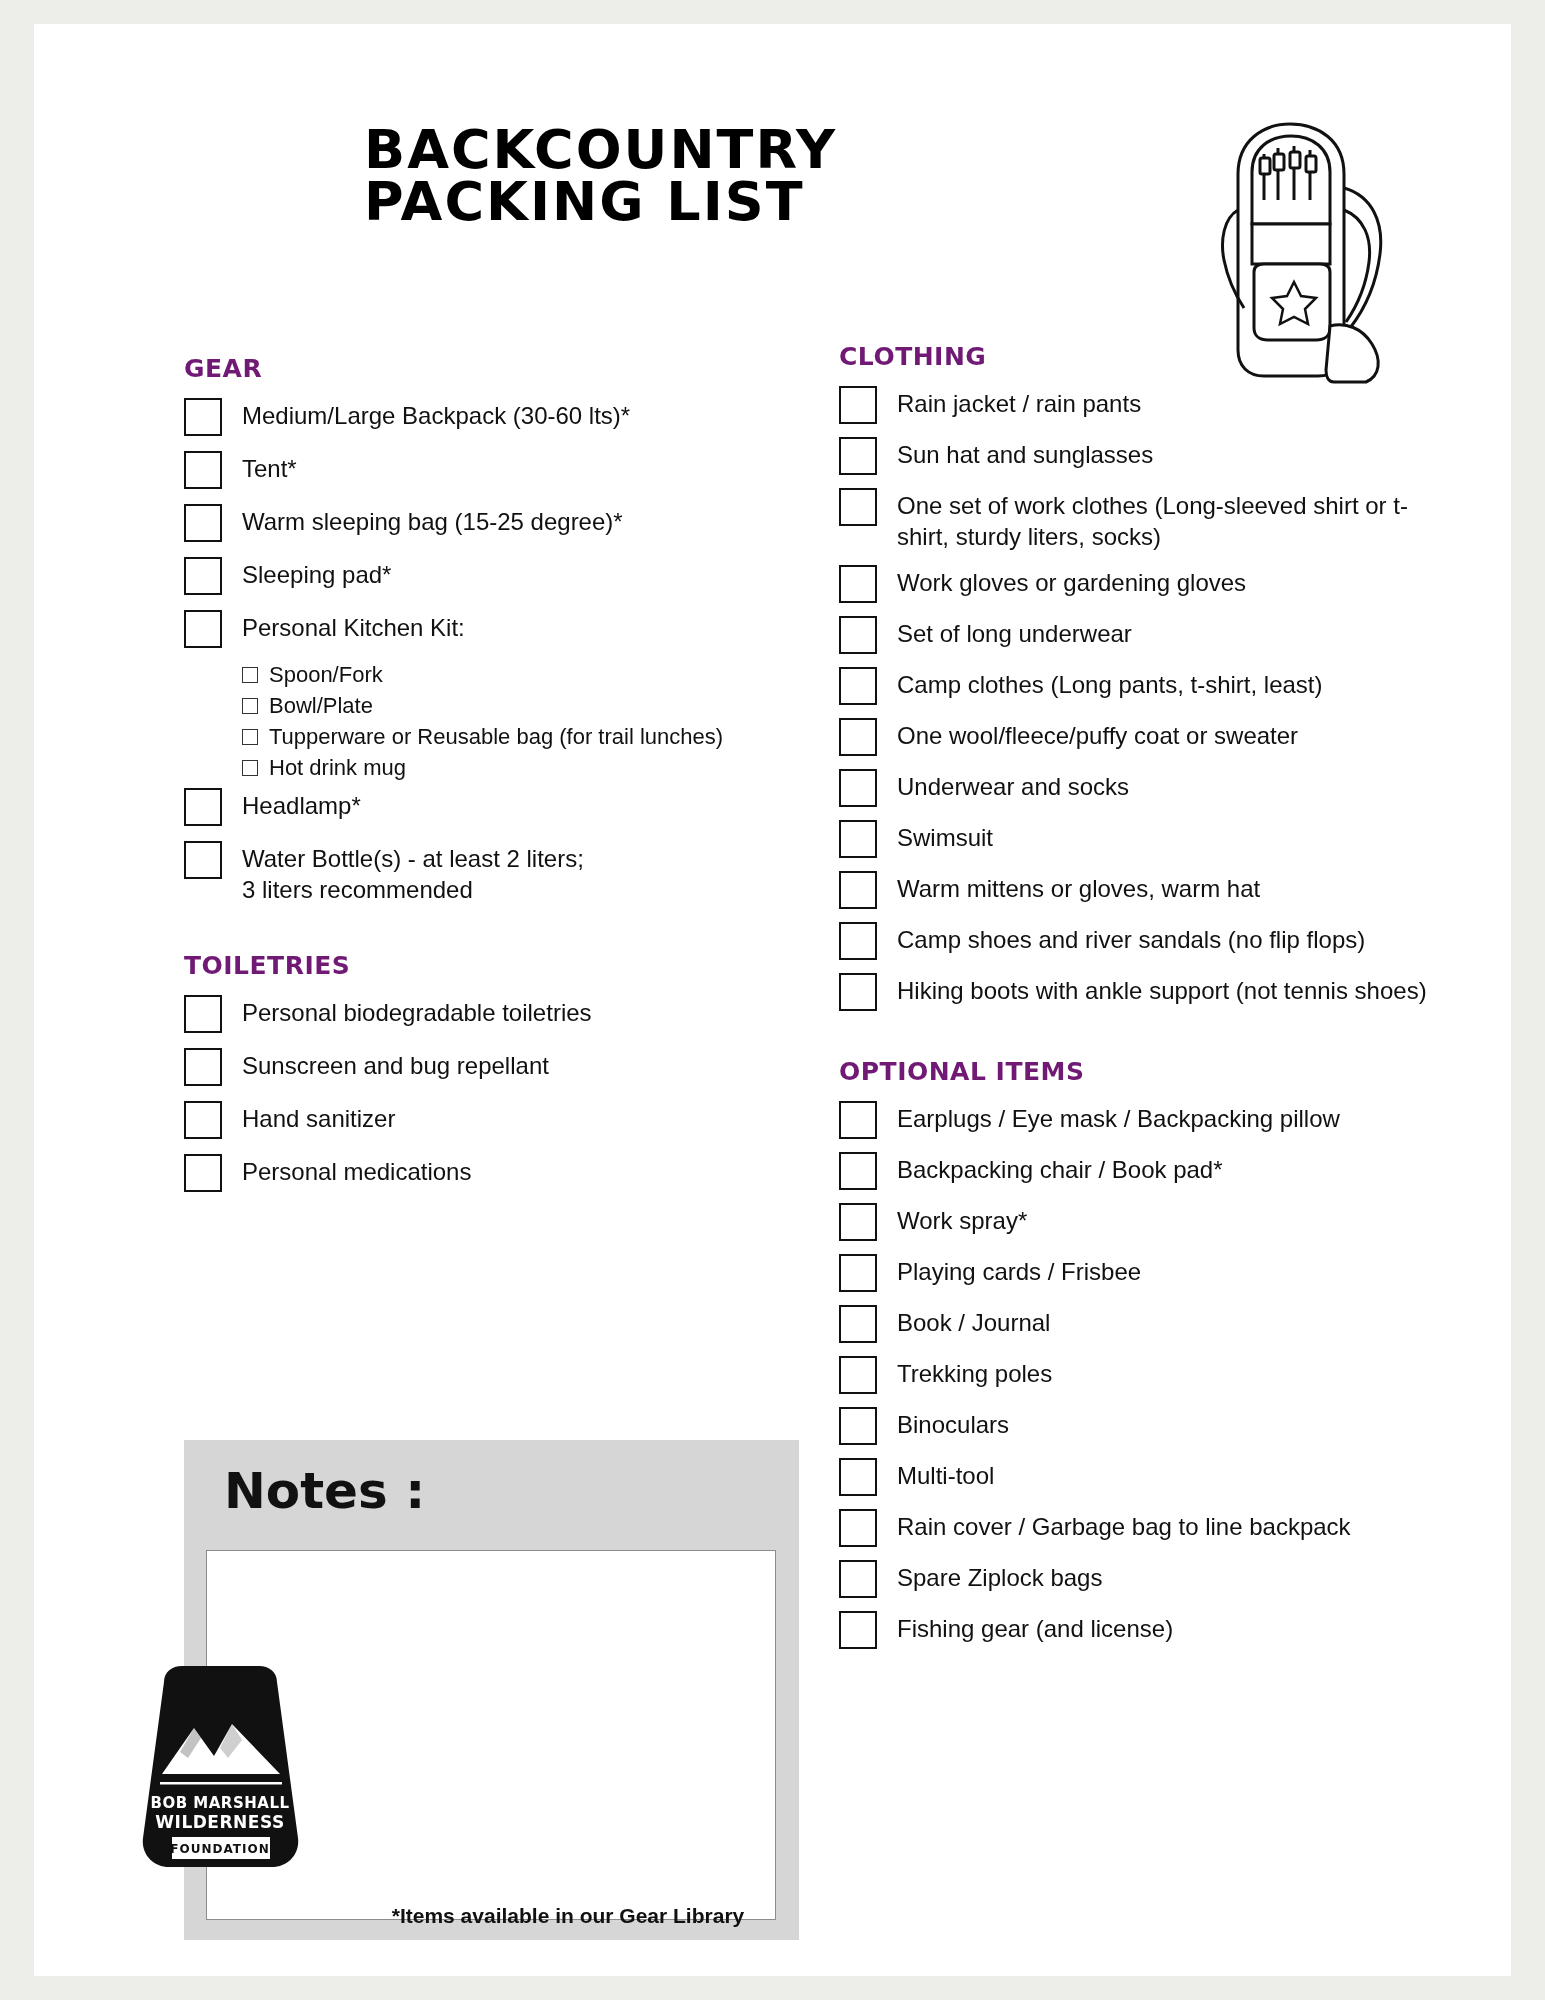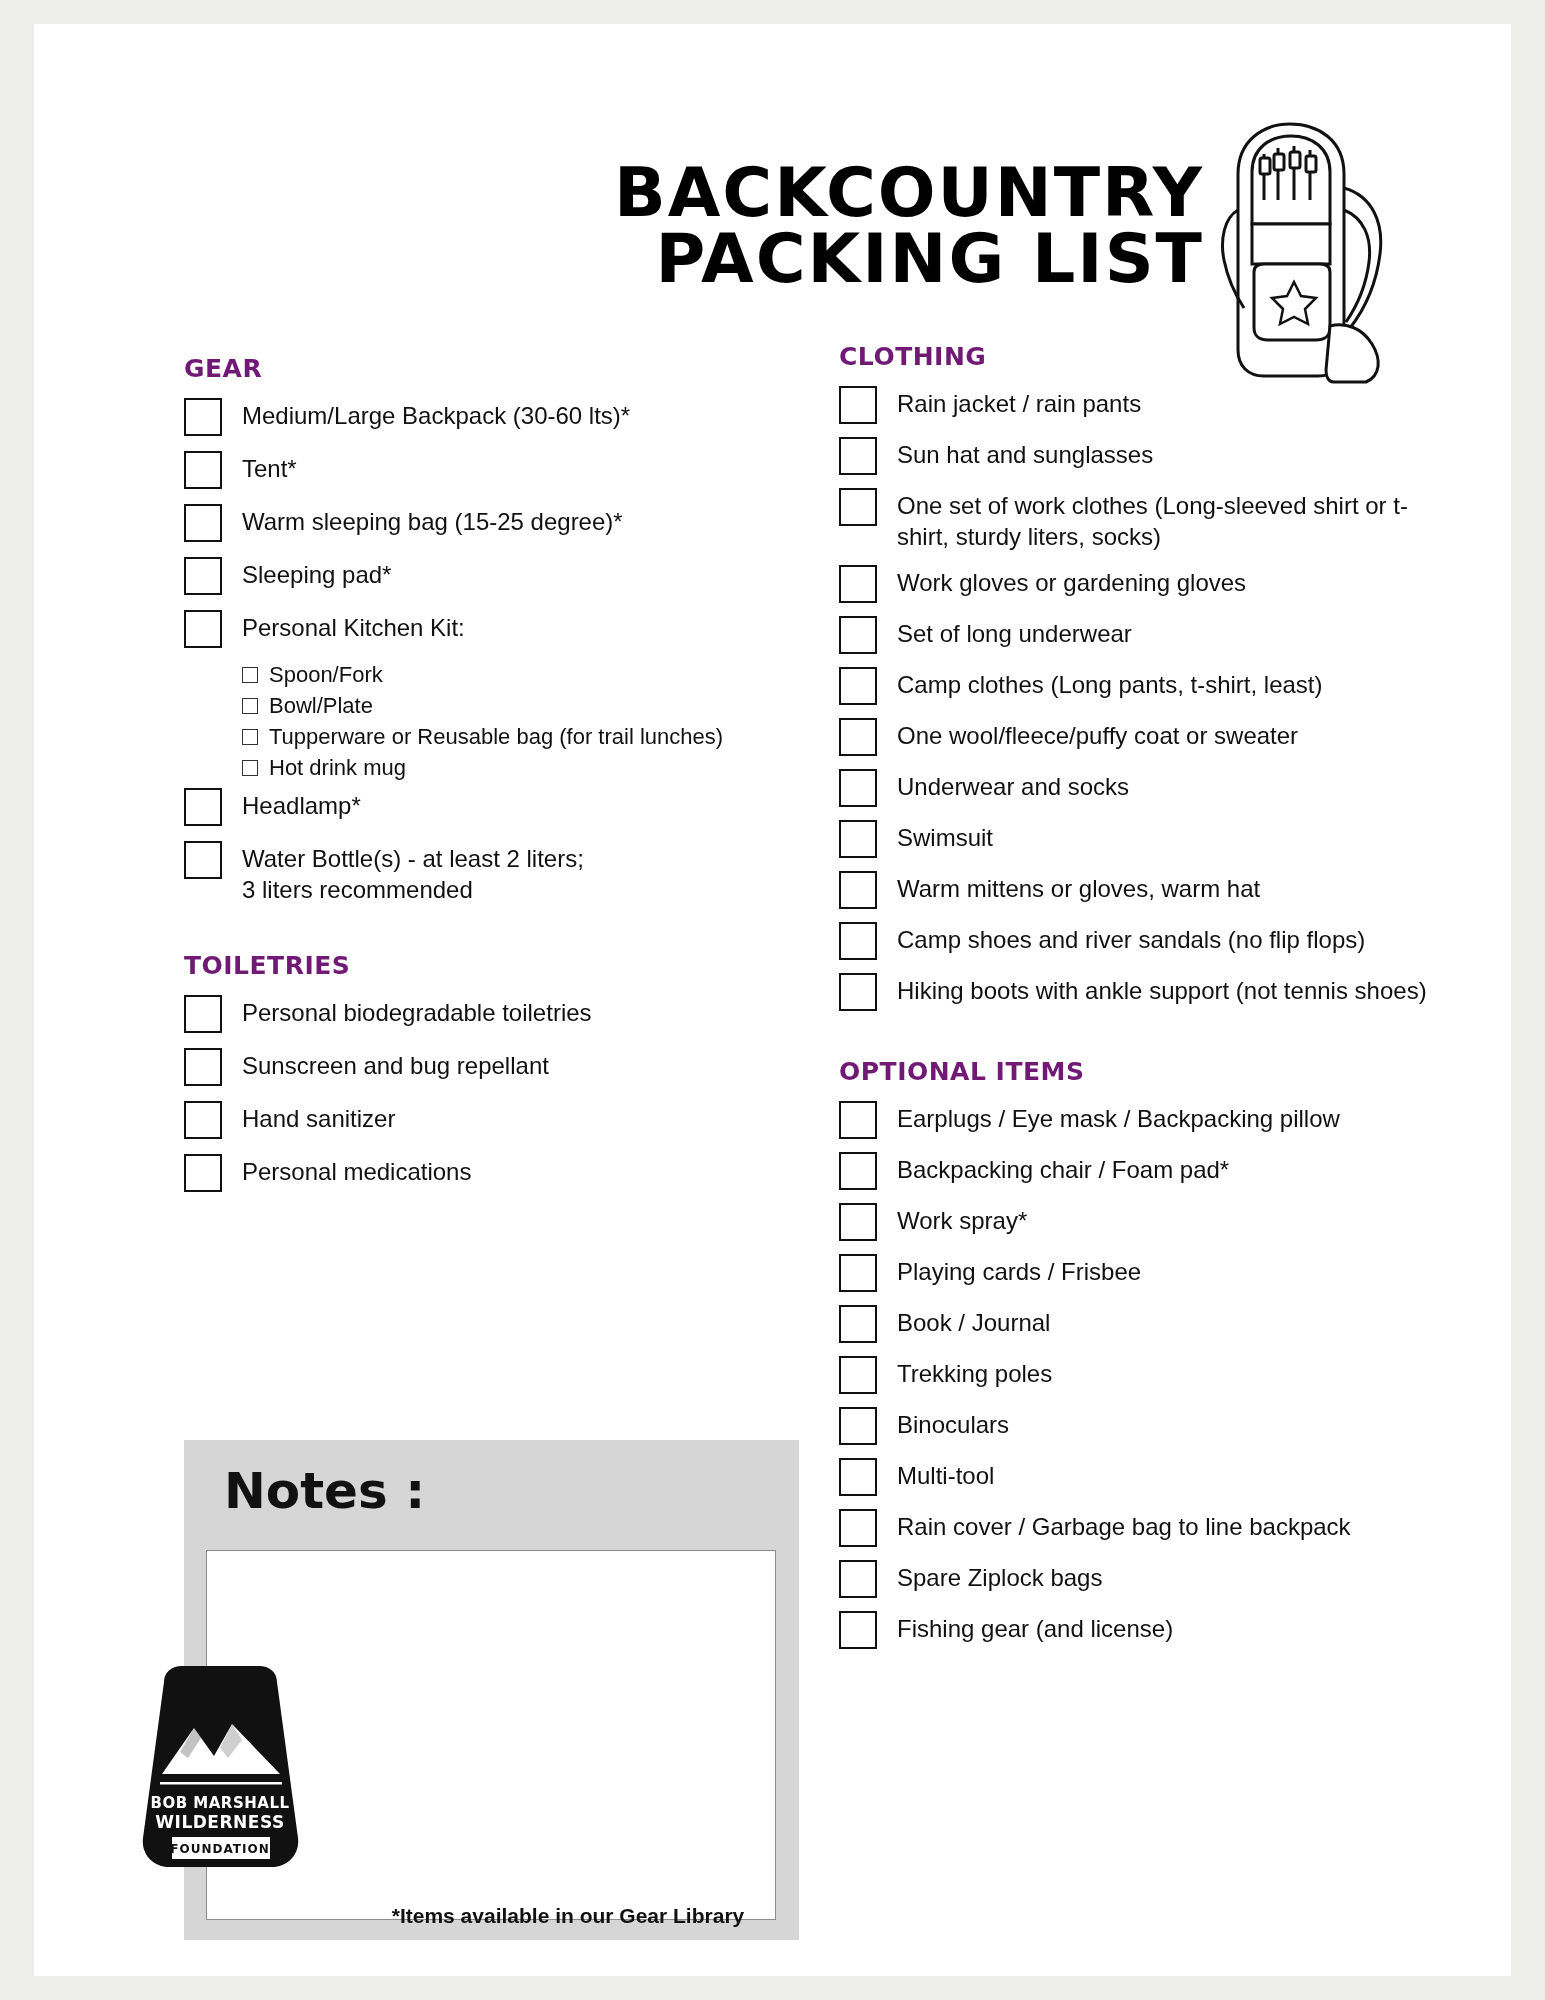--- a/index.html
+++ b/index.html
@@ -24,28 +24,27 @@
     height: 1952px;
     background: #ffffff;
   }
 
   
   .title {
     position: absolute;
     left: 330px;
     top: 100px;
     width: 840px;
-    text-align: right;
+    text-align: left;
     font-weight: 800;
-    font-size: 68px;
+    font-size: 54px;
     line-height: 0.97;
     letter-spacing: 2px;
     color: #000;
     font-family: "DejaVu Sans", sans-serif;
-    margin-top: 36px;
   }
   .title .l2 { display: block; }
 
   
   .backpack {
     position: absolute;
     left: 1160px;
     top: 90px;
     width: 240px;
     height: 290px;
@@ -330,21 +329,21 @@
       </div>
 
       <h2 class="section-head spaced">OPTIONAL ITEMS</h2>
 
       <div class="item">
         <span class="box"></span>
         <span class="label">Earplugs / Eye mask / Backpacking pillow</span>
       </div>
       <div class="item">
         <span class="box"></span>
-        <span class="label">Backpacking chair / Foam pad*</span>
+        <span class="label">Backpacking chair / Book pad*</span>
       </div>
       <div class="item">
         <span class="box"></span>
         <span class="label">Work spray*</span>
       </div>
       <div class="item">
         <span class="box"></span>
         <span class="label">Playing cards / Frisbee</span>
       </div>
       <div class="item">

